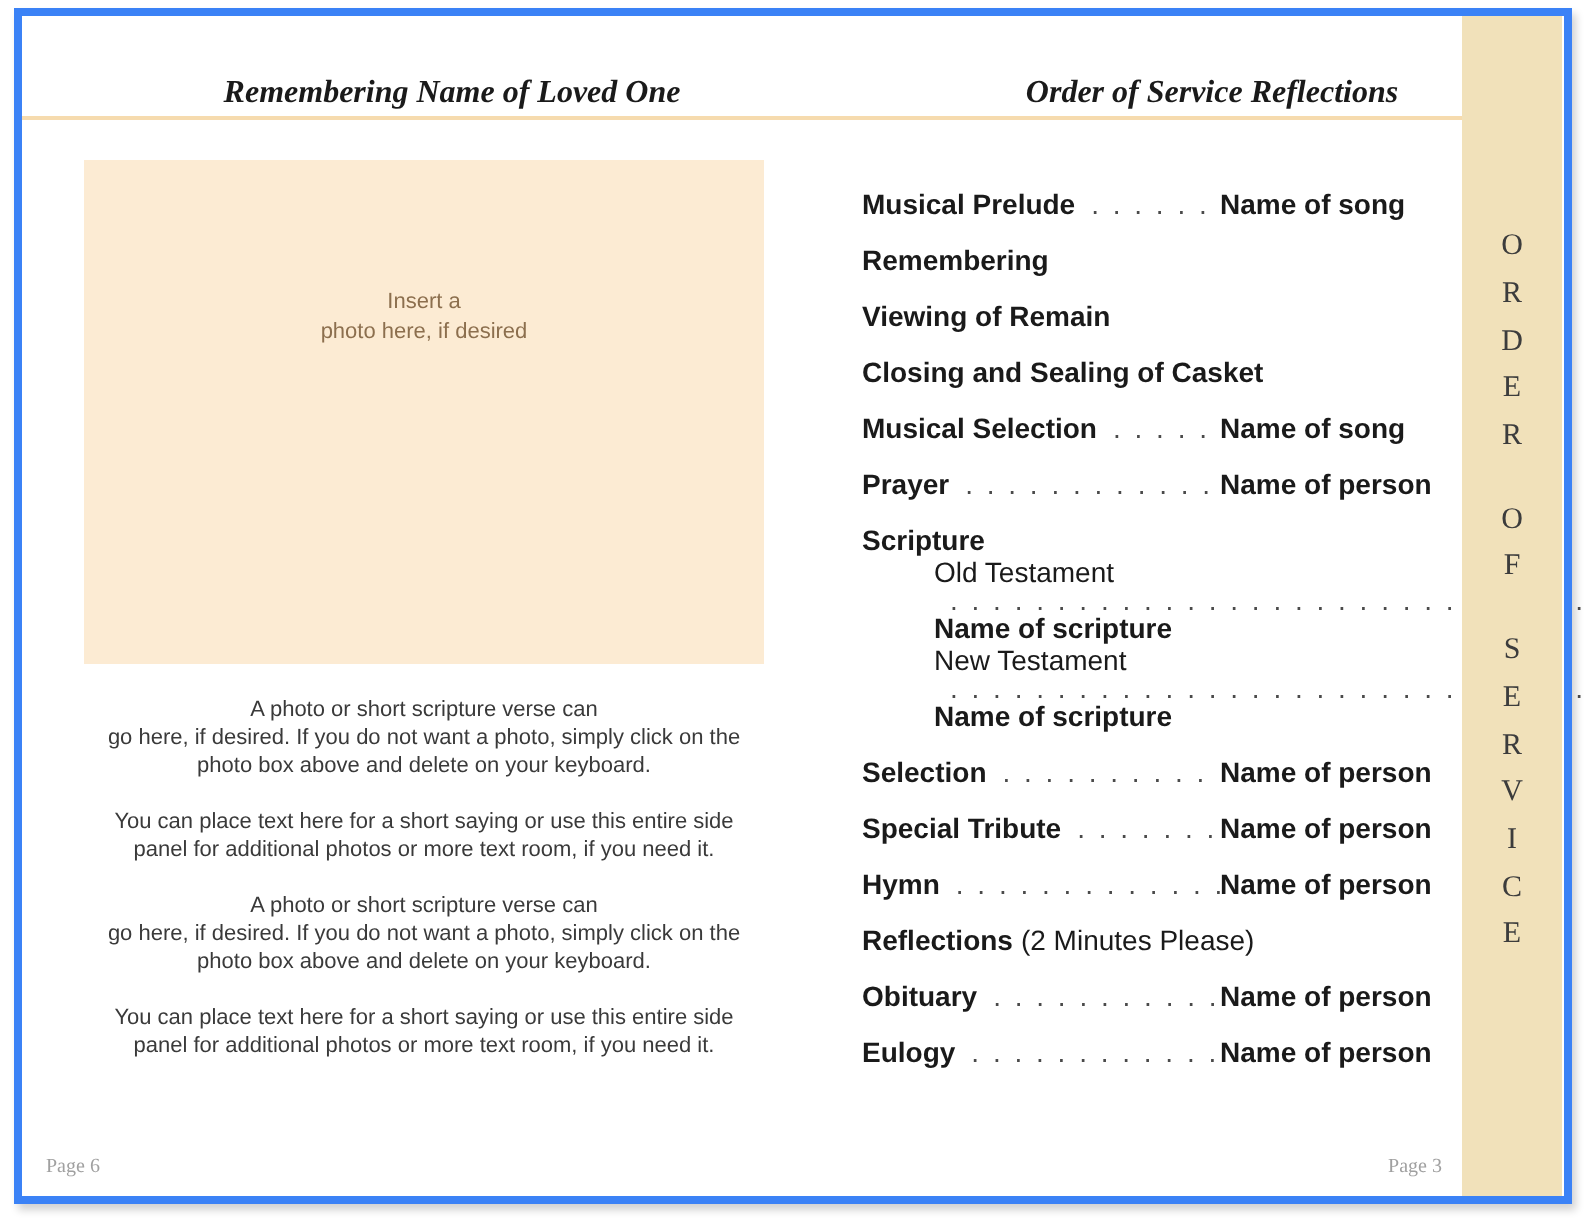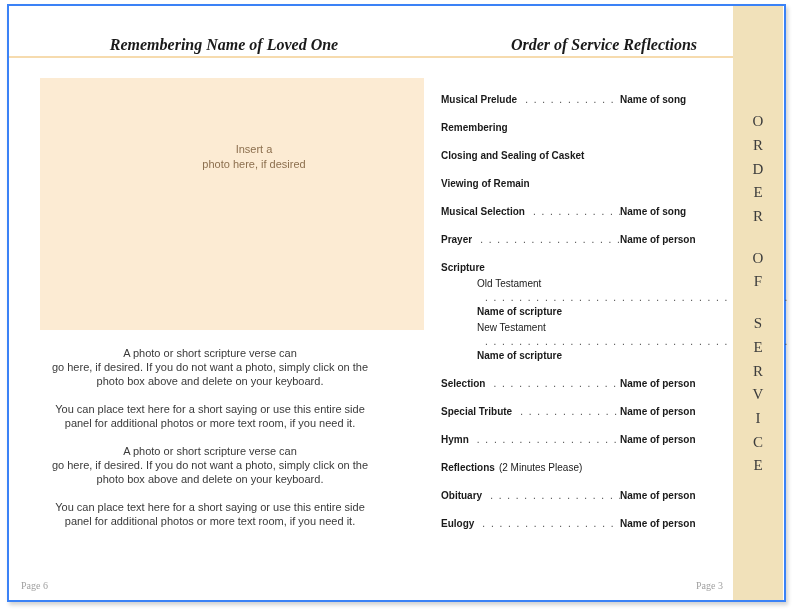--- a/index.html
+++ b/index.html
@@ -7,21 +7,21 @@
     width:792px;height:612px;
     background:#ffffff;
     font-family:"Liberation Sans", sans-serif;
     overflow:hidden;
     position:relative;
   }
   .page{
     position:absolute;left:7px;top:4px;
     width:779px;height:598px;
     box-sizing:border-box;
-    border:2px solid #3b82f6;
+    border:4px solid #3b82f6;
     background:#ffffff;
     box-shadow:2px 3px 4px rgba(0,0,0,0.18);
   }
   
   .side-band{
     position:absolute;top:0;bottom:0;right:1px;width:50px;
     background:#f1e1ba;
   }
   .vertical-text{
     position:absolute;top:104px;left:0;right:0;
@@ -42,35 +42,34 @@
     font-weight:bold;font-style:italic;
     font-size:16px;color:#1a1a1a;
     text-align:center;white-space:nowrap;
   }
   .title-left{left:0;width:430px;}
   .title-right{left:445px;width:300px;}
   
   .photo-box{
     position:absolute;left:31px;top:72px;width:340px;height:252px;
     background:#fcebd3;
-    padding-left:44px;
   }
   .photo-box .hint{
     margin-top:64px;text-align:center;
     font-size:11px;line-height:15px;color:#8c6f4e;
   }
   .left-paragraphs{
     position:absolute;left:12px;top:340px;width:378px;
     text-align:center;font-size:11px;line-height:14px;color:#3a3a3a;
   }
   .left-paragraphs p{margin:0 0 14px 0;}
   
   .service-list{
-    position:absolute;left:432px;top:87px;width:280px;
-    font-size:10px;line-height:14px;color:#1a1a1a;
+    position:absolute;left:420px;top:87px;width:280px;
+    font-size:14px;line-height:14px;color:#1a1a1a;
   }
   .srow{display:flex;align-items:baseline;margin-top:14px;}
   .srow:first-child{margin-top:0;}
   .srow.sub{margin-top:2px;padding-left:36px;flex-direction:column;}
   .srow .lbl{font-weight:bold;white-space:nowrap;}
   .srow.sub .lbl{font-weight:normal;}
   .srow .suffix{font-weight:normal;margin-left:4px;white-space:nowrap;}
   .srow .dots{
     flex:1;overflow:hidden;white-space:nowrap;
     padding:0 6px 0 8px;color:#4a4a4a;letter-spacing:1.5px;
@@ -111,24 +110,24 @@
   <div class="service-list">
       <div class="srow">
         <span class="lbl">Musical Prelude</span>
         <span class="dots">. . . . . . . . . . . . . . . . . . . . . . . . . . . . . . . . . . . . . . . . . . . . . . . . . . . . . . . . . . . .</span>
         <span class="val">Name of song</span>
       </div>
       <div class="srow">
         <span class="lbl">Remembering</span>
       </div>
       <div class="srow">
+        <span class="lbl">Viewing of Remain</span>
+      </div>
+      <div class="srow">
         <span class="lbl">Closing and Sealing of Casket</span>
-      </div>
-      <div class="srow">
-        <span class="lbl">Viewing of Remain</span>
       </div>
       <div class="srow">
         <span class="lbl">Musical Selection</span>
         <span class="dots">. . . . . . . . . . . . . . . . . . . . . . . . . . . . . . . . . . . . . . . . . . . . . . . . . . . . . . . . . . . .</span>
         <span class="val">Name of song</span>
       </div>
       <div class="srow">
         <span class="lbl">Prayer</span>
         <span class="dots">. . . . . . . . . . . . . . . . . . . . . . . . . . . . . . . . . . . . . . . . . . . . . . . . . . . . . . . . . . . .</span>
         <span class="val">Name of person</span>

